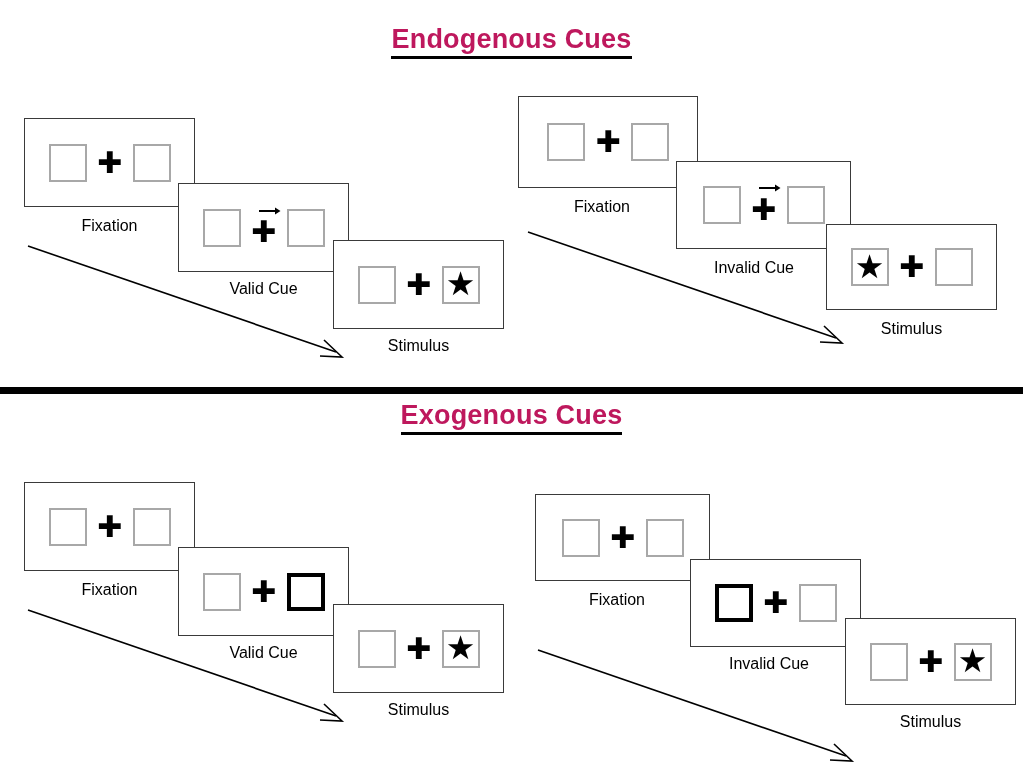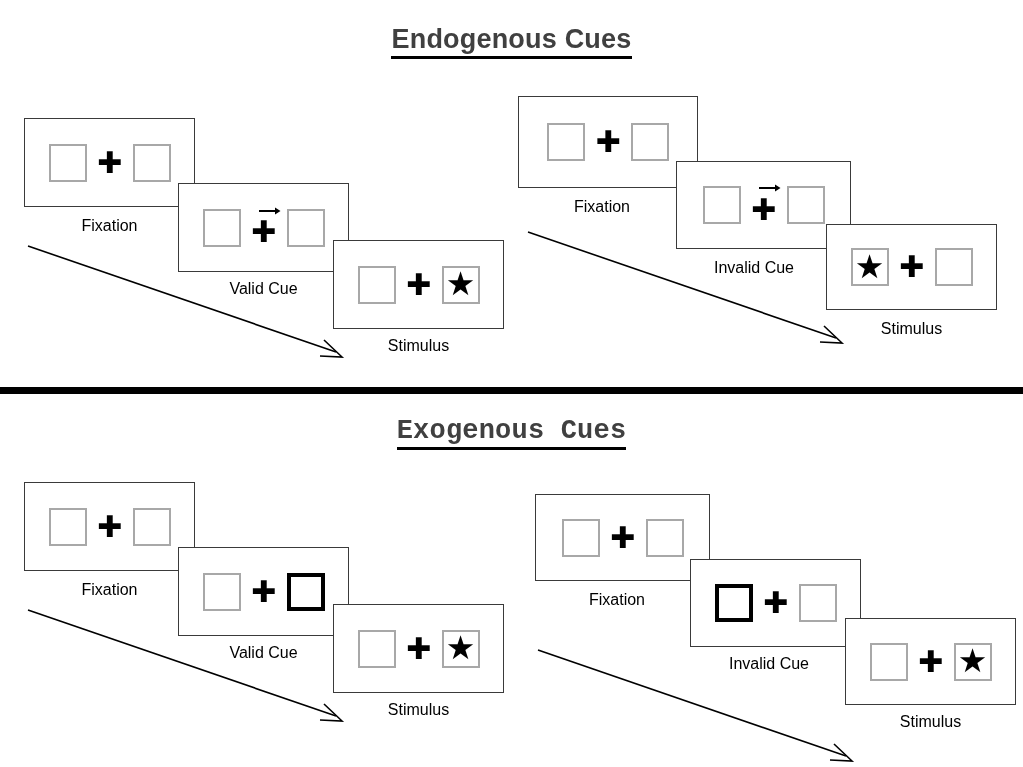--- a/index.html
+++ b/index.html
@@ -18,21 +18,21 @@
   }
 
   .section-title {
     position: absolute;
     width: 100%;
     left: 0;
     text-align: center;
     font-size: 27px;
     font-weight: bold;
     letter-spacing: 0.2px;
-    color: #404040;
+    color: #be185d;
   }
   .section-title span {
     display: inline-block;
     border-bottom: 3px solid #000000;
     padding-bottom: 1px;
   }
 
   .divider {
     position: absolute;
     left: 0;
@@ -224,21 +224,21 @@
     <div class="center-slot">
       <span class="plus">✚</span>
     </div>
     <div class="box empty"></div>
   </div>
 </div>
 <div class="panel-label" style="left:826px; top:320px; width:171px;">Stimulus</div>
 
 <div class="divider" style="top:387px;"></div>
 
-<div class="section-title" style="top:416px;font-family:Liberation Mono, monospace;">
+<div class="section-title" style="top:400px;">
   <span>Exogenous Cues</span>
 </div>
 
 <svg class="flow-arrow" style="left:24px; top:604px;" width="330" height="125" viewBox="0 0 330 125">
   <line x1="4" y1="6" x2="312" y2="112" stroke-width="1.6"></line>
   <path d="M300 100 L318 117 L296 116" stroke-width="1.6"></path>
 </svg>
 
 <div class="panel" style="left:24px; top:482px; width:171px; height:89px; z-index:5;">
   <div class="panel-inner">

